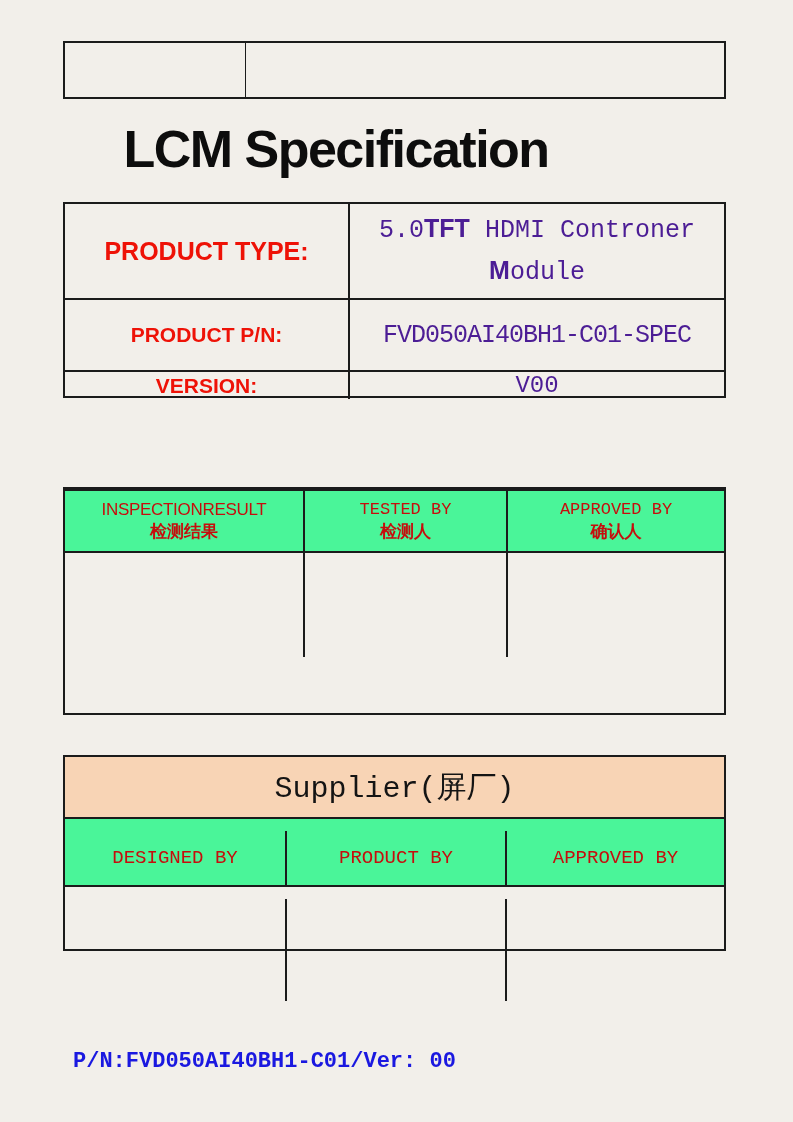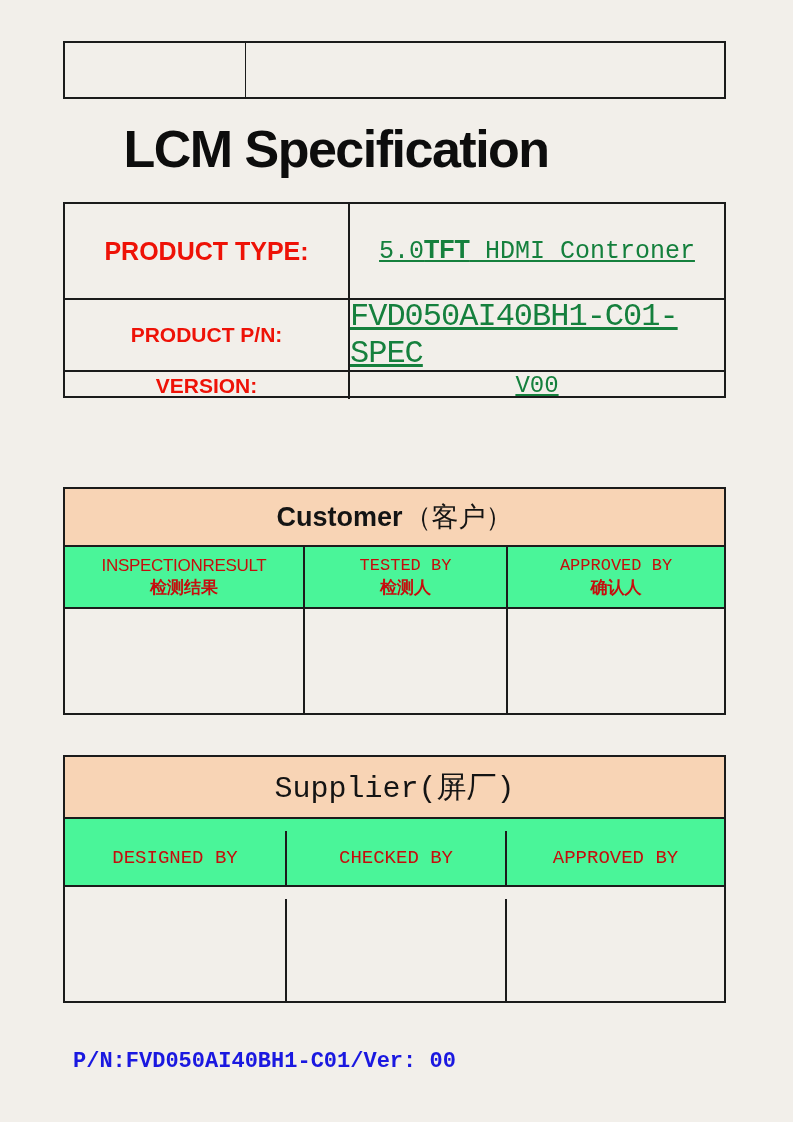--- a/index.html
+++ b/index.html
@@ -20,24 +20,24 @@
 
   
   .ptable { top:202px; height:196px; display:grid; grid-template-columns:285px 1fr;
             grid-template-rows:94px 72px 1fr; }
   .ptable > div { display:flex; align-items:center; justify-content:center; }
   .pl { border-right:2px solid #1b1b1b; }
   .bt { border-top:2px solid #1b1b1b; }
   .plabel { color:#ee1207; font-weight:700; }
   .fs25 { font-size:25px; }
   .fs21 { font-size:21px; }
-  .pvalue { color:#15803d; font-family:"Liberation Mono", monospace;text-decoration:underline; }
+  .pvalue { color:#4c1d95; font-family:"Liberation Mono", monospace; }
   .ptv { flex-direction:column; font-size:25px; line-height:1.55; text-align:center; }
   .bseg { font-family:"Liberation Sans", sans-serif; font-weight:700; }
-  .pnv { font-size:32px; letter-spacing:-1px; }
+  .pnv { font-size:25px; letter-spacing:-1px; }
   .vev { font-size:24px; }
 
   
   .ctable { top:487px; height:228px; }
   .peach-head { height:56px; background:#f8d4b5; display:flex; align-items:center;
                 justify-content:center; color:#141414; }
   .chead { font-size:27px; }
   .chead .en { font-weight:700; }
   .chead .cn { font-weight:400; margin-left:2px; }
   .grid3c { display:grid; grid-template-columns:238px 203px 1fr; }
@@ -47,21 +47,21 @@
   .greenrow > div { display:flex; flex-direction:column; align-items:center;
                     justify-content:center; line-height:1.3; color:#c60d0d; }
   .cgreen { height:62px; }
   .en-sans { font-weight:400; font-size:17px; letter-spacing:-0.3px;text-align:center; }
   .en-mono { font-family:"Liberation Mono", monospace; font-size:17px; }
   .cn-line { font-size:17px; font-weight:700; }
   .emptyrow { border-top:2px solid #1b1b1b; }
   .cempty { height:106px; }
 
   
-  .stable { top:755px; height:248px; }
+  .stable { top:755px; height:196px; }
   .shead { height:60px; font-family:"Liberation Mono", monospace; font-size:30px; }
   .grid3s { display:grid; grid-template-columns:220px 220px 1fr; }
   .grid3s > div { border-left:2px solid #1b1b1b;margin-top:12px; }
   .grid3s > div:first-child { border-left:none; }
   .sgreen { height:68px; }
   .sgreen > div { font-family:"Liberation Mono", monospace; font-size:19px; }
   .sempty { height:116px; }
 
   
   .footer { position:absolute; left:73px; top:1049px; color:#1a18e0;
@@ -78,34 +78,33 @@
   </div>
 
   <div class="title">LCM Specification</div>
 
   <div class="box ptable">
     <div class="pl plabel fs25">PRODUCT TYPE:</div>
     <div class="pvalue ptv">
       <div>
         <span>5.0</span><span class="bseg">TFT</span><span> HDMI Controner</span>
       </div>
+      <div>
+        <span class="bseg">M</span><span>odule</span>
+      </div>
     </div>
 
     <div class="pl bt plabel fs21">PRODUCT P/N:</div>
     <div class="bt pvalue pnv">FVD050AI40BH1-C01-SPEC</div>
 
     <div class="pl bt plabel fs21">VERSION:</div>
     <div class="bt pvalue vev">V00</div>
   </div>
 
   <div class="box ctable">
-    <div class="peach-head chead">
-      <span class="en">Customer</span>
-      <span class="cn">（客户）</span>
-    </div>
     <div class="grid3c greenrow cgreen">
       <div>
         <span class="en-sans">INSPECTIONRESULT</span>
         <span class="cn-line">检测结果</span>
       </div>
       <div>
         <span class="en-mono">TESTED BY</span>
         <span class="cn-line">检测人</span>
       </div>
       <div>
@@ -117,21 +116,21 @@
       <div></div>
       <div></div>
       <div></div>
     </div>
   </div>
 
   <div class="box stable">
     <div class="peach-head shead">Supplier(屏厂)</div>
     <div class="grid3s greenrow sgreen">
       <div>DESIGNED BY</div>
-      <div>CHECKED BY</div>
+      <div>PRODUCT BY</div>
       <div>APPROVED BY</div>
     </div>
     <div class="grid3s emptyrow sempty">
       <div></div>
       <div></div>
       <div></div>
     </div>
   </div>
 
   <div class="footer">P/N:FVD050AI40BH1-C01/Ver: 00</div>

